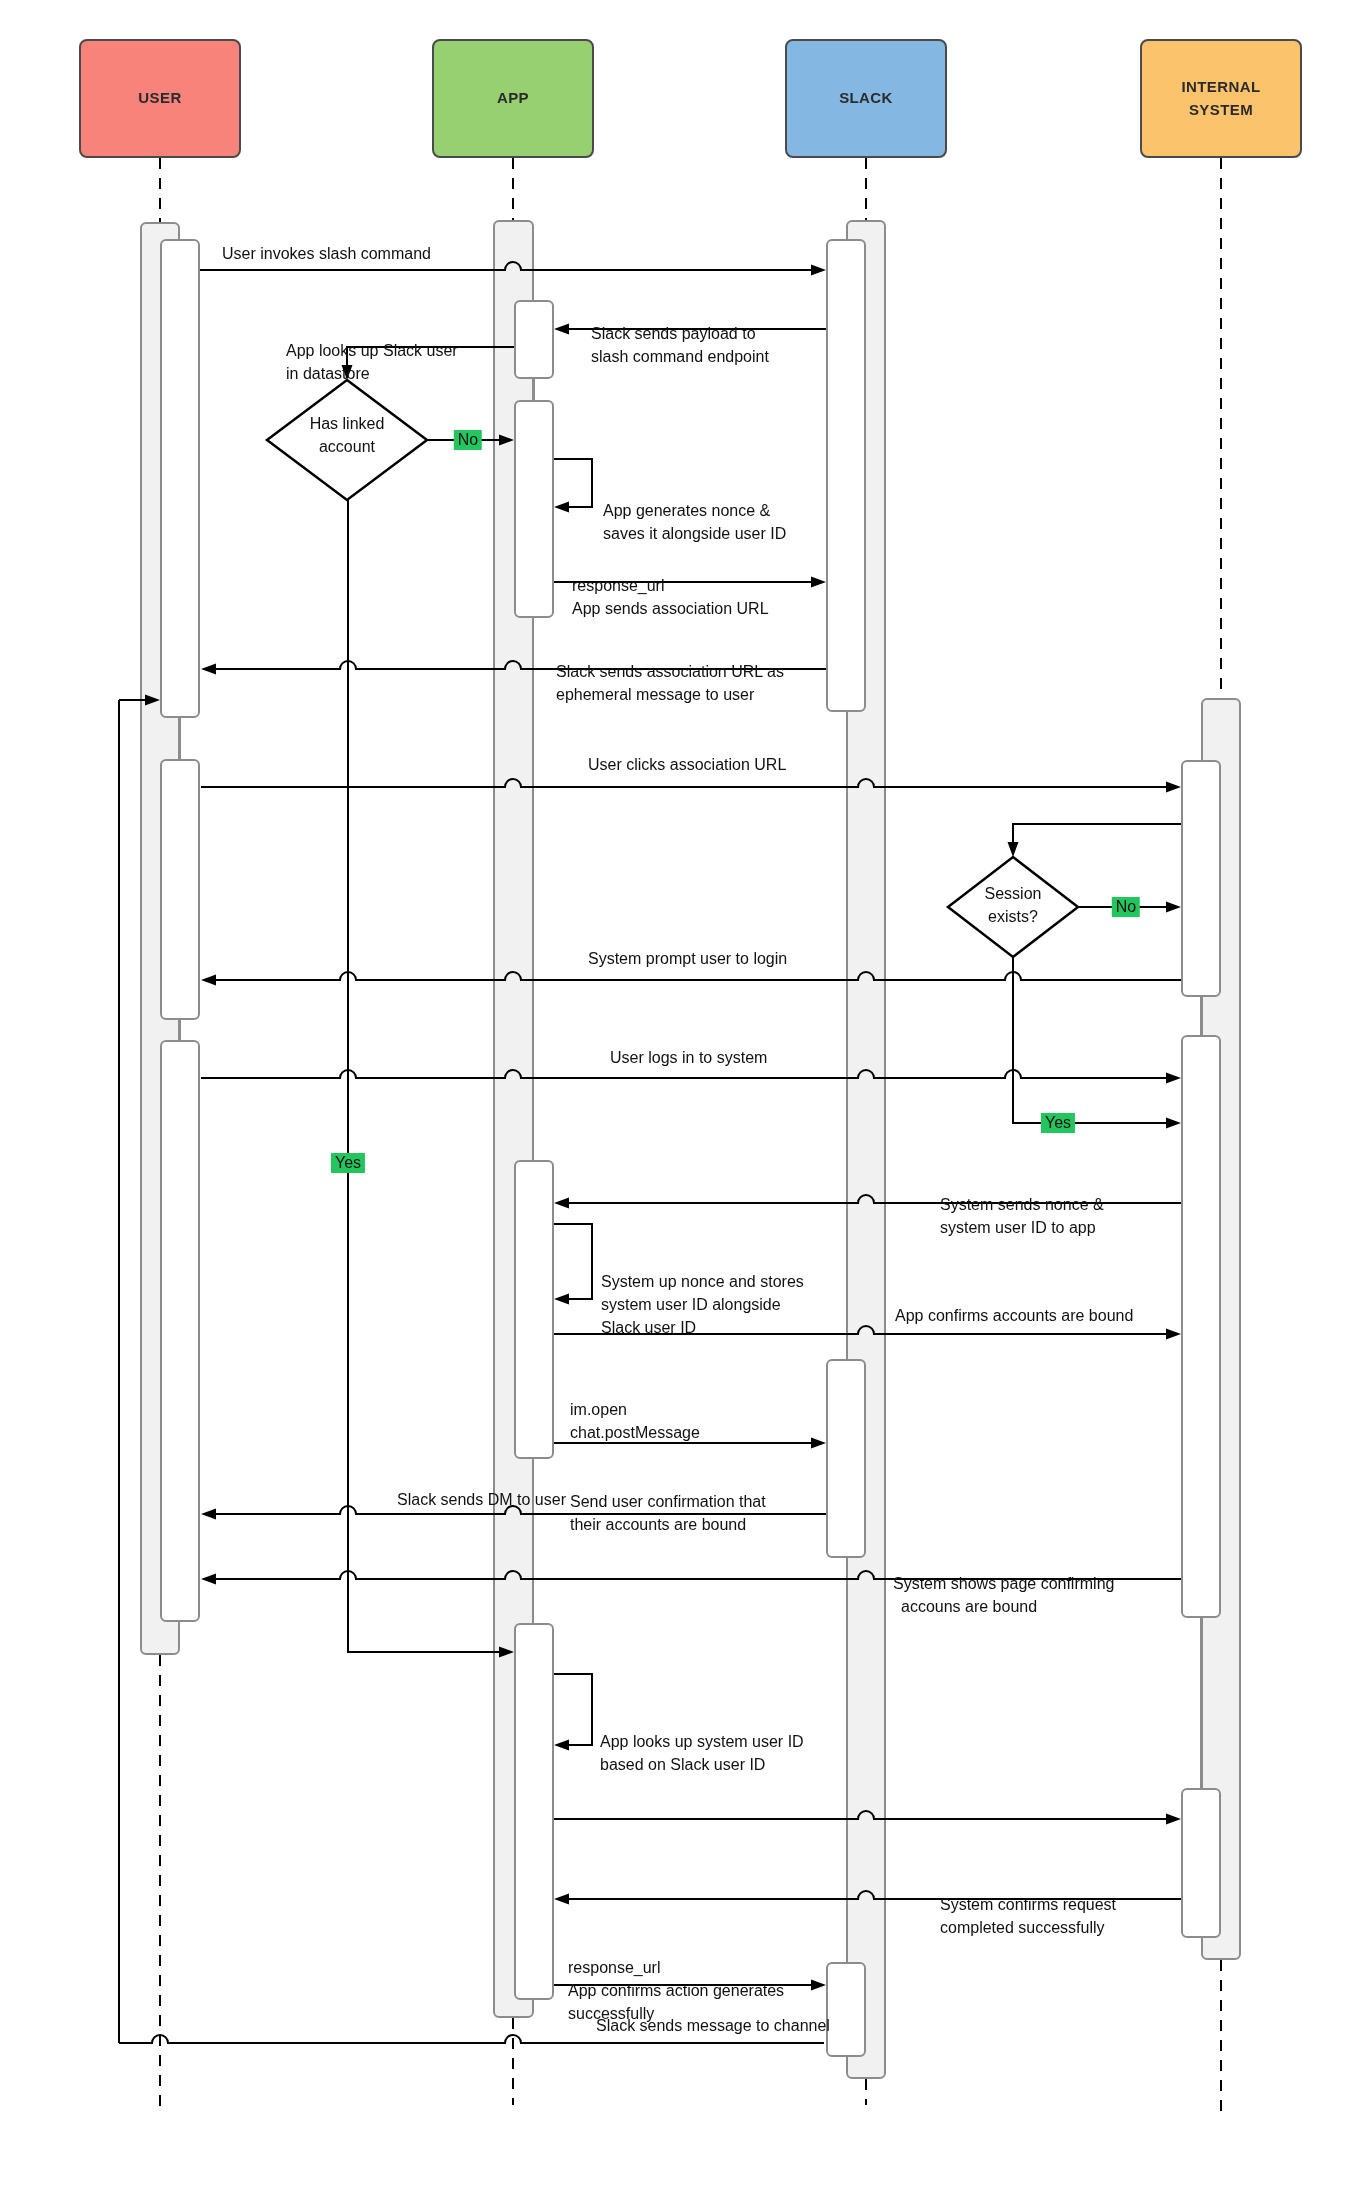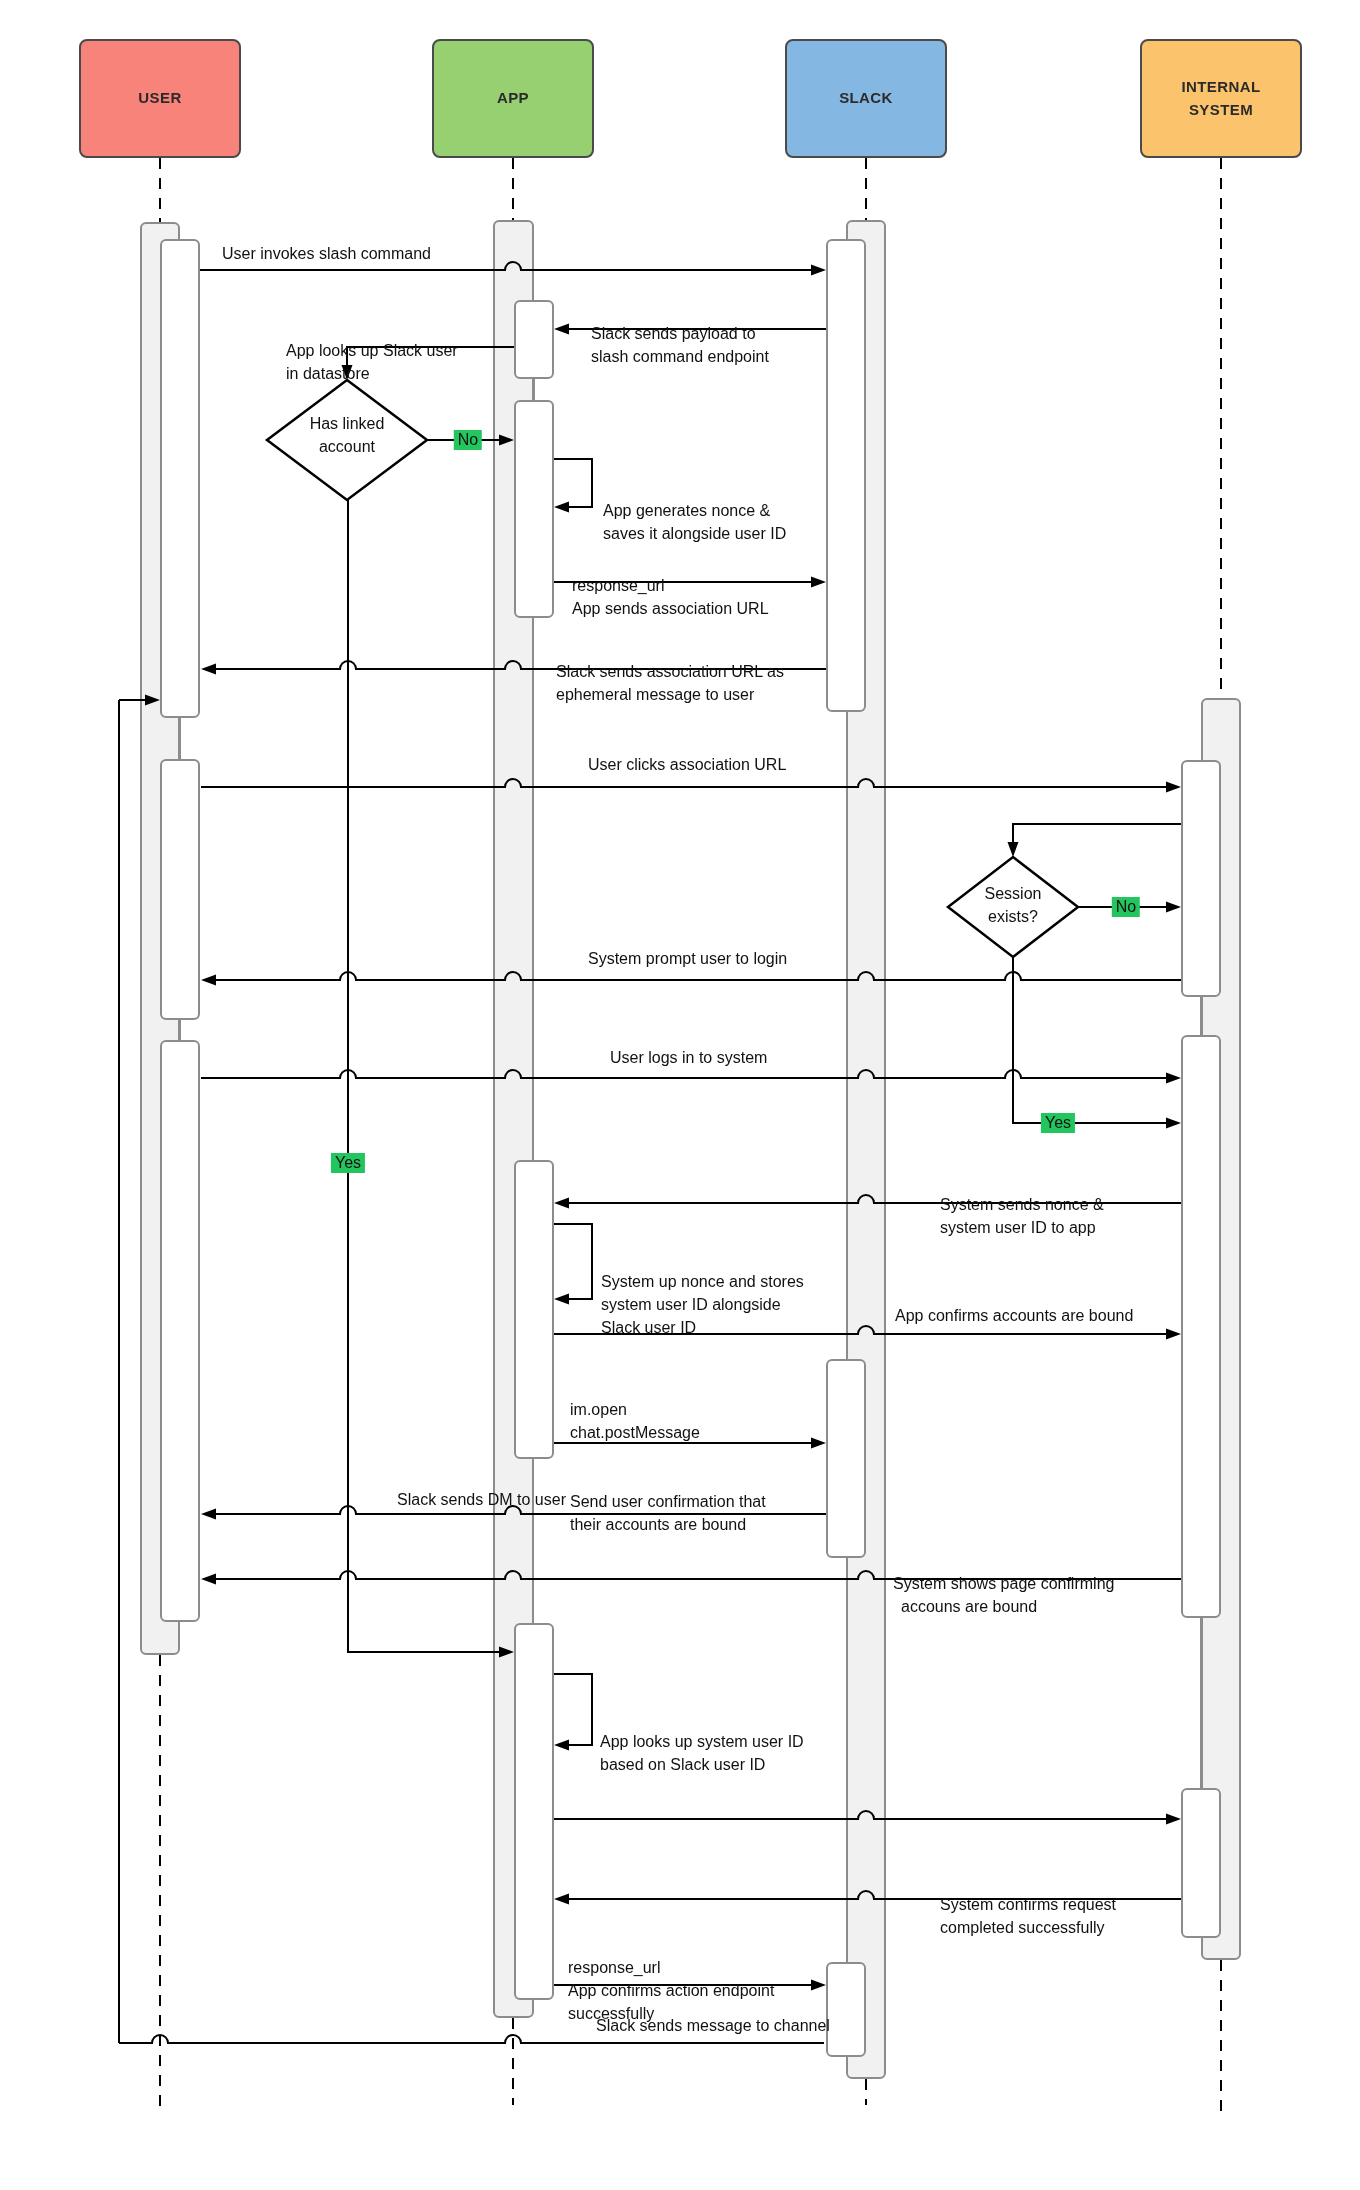--- a/index.html
+++ b/index.html
@@ -177,17 +177,17 @@
   <div class="lbl" style="left:893px;top:1526px;">
     <div>System shows page confirming</div><div style="padding-left:8px;">accouns are bound</div>
   </div>
   <div class="lbl" style="left:600px;top:1684px;">
     <div>App looks up system user ID</div><div>based on Slack user ID</div>
   </div>
   <div class="lbl" style="left:940px;top:1847px;">
     <div>System confirms request</div><div>completed successfully</div>
   </div>
   <div class="lbl" style="left:568px;top:1910px;">
-    <div class="b">response_url</div><div>App confirms action endpoint</div><div>successfully</div>
+    <div class="b">response_url</div><div>App confirms action generates</div><div>successfully</div>
   </div>
   <div class="lbl" style="left:549px;top:2014px;margin-left:47px;">Slack sends message to channel</div>
 
 </div>
 
 </body></html>

